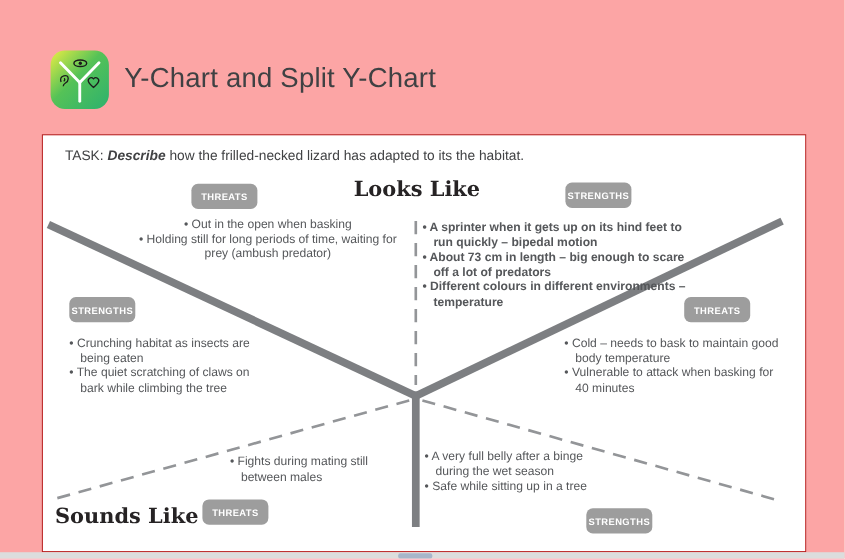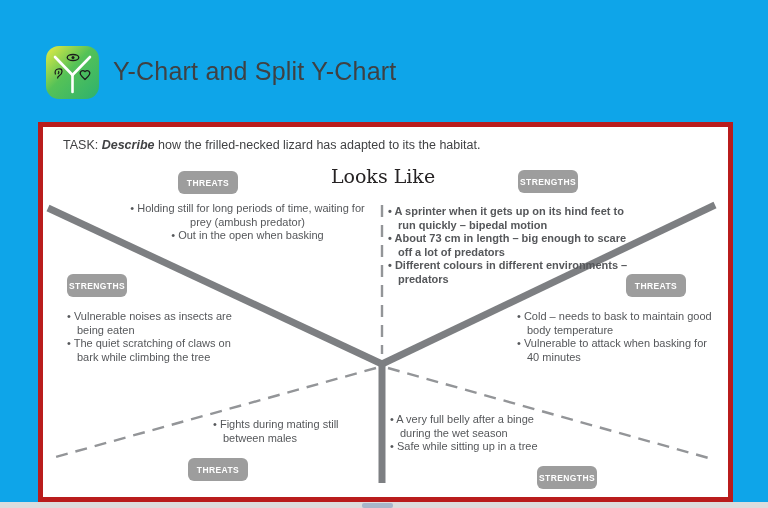--- a/index.html
+++ b/index.html
@@ -1,37 +1,37 @@
 <!DOCTYPE html>
 <html><head>
 <meta charset="utf-8">
 <style>
   html,body{margin:0;padding:0;background:#ffffff;}
-  .stage{position:relative;width:768px;height:508px;background:#0ea5e9;overflow:hidden;
+  .stage{position:relative;width:768px;height:508px;background:#fca5a5;overflow:hidden;
          font-family:"Liberation Sans",sans-serif;}
 
   
   .app-icon{position:absolute;left:45px;top:45px;width:55px;height:55px;}
   .page-title{position:absolute;left:113px;top:57px;font-size:25px;color:#3f4143;
               letter-spacing:.2px;}
 
   
   .card{position:absolute;left:38px;top:122px;width:695px;height:380px;background:#ffffff;
-        border:5px solid #b91c1c;box-sizing:border-box;}
+        border:1px solid #b91c1c;box-sizing:border-box;}
   .task{position:absolute;left:20px;top:11px;font-size:12.5px;color:#414244;}
 
   .ylines{position:absolute;left:0;top:0;width:693px;height:378px;}
 
   
   .badge{position:absolute;width:60px;height:23px;background:#9d9d9d;border-radius:6px;
          color:#ffffff;font-size:8.5px;font-weight:bold;letter-spacing:.4px;
          display:flex;align-items:center;justify-content:center;}
 
   
-  .slab{position:absolute;font-family:"DejaVu Serif",serif;font-weight:400;
+  .slab{position:absolute;font-family:"DejaVu Serif",serif;font-weight:700;
         font-size:19px;color:#262324;white-space:nowrap;}
 
   
   .blist{position:absolute;color:#55575a;font-size:11px;line-height:13.5px;}
   .blist .item{padding-left:10px;text-indent:-10px;}
   .blist .item::before{content:"• ";}
   .blist.center{text-align:center;}
   .blist.center .item{padding-left:0;text-indent:0;}
 
   
@@ -94,34 +94,35 @@
     </svg>
 
     <div class="badge" style="left:135px;top:44px;">THREATS</div>
     <div class="badge" style="left:475px;top:43px;">STRENGTHS</div>
     <div class="badge" style="left:24px;top:147px;">STRENGTHS</div>
     <div class="badge" style="left:583px;top:147px;">THREATS</div>
     <div class="badge" style="left:145px;top:331px;">THREATS</div>
     <div class="badge" style="left:494px;top:339px;">STRENGTHS</div>
 
     <div class="slab" style="left:262px;top:38px;width:156px;text-align:center;">Looks Like</div>
+    <div class="slab" style="left:11px;top:335px;">Sounds Like</div>
 
     <div class="blist center" style="left:87px;top:75px;width:235px;">
+      <div class="item">Out in the open when basking</div>
       <div class="item">Holding still for long periods of time, waiting for prey (ambush predator)</div>
-      <div class="item">Out in the open when basking</div>
     </div>
 
     <div class="blist" style="left:345px;top:78px;width:240px;font-weight:bold;">
       <div class="item">A sprinter when it gets up on its hind feet to run quickly – bipedal motion</div>
       <div class="item">About 73 cm in length – big enough to scare off a lot of predators</div>
-      <div class="item">Different colours in different environments – predators</div>
+      <div class="item">Different colours in different environments – temperature</div>
     </div>
 
     <div class="blist" style="left:24px;top:183px;width:185px;">
-      <div class="item">Vulnerable noises as insects are being eaten</div>
+      <div class="item">Crunching habitat as insects are being eaten</div>
       <div class="item">The quiet scratching of claws on bark while climbing the tree</div>
     </div>
 
     <div class="blist" style="left:474px;top:183px;width:195px;">
       <div class="item">Cold – needs to bask to maintain good body temperature</div>
       <div class="item">Vulnerable to attack when basking for 40 minutes</div>
     </div>
 
     <div class="blist" style="left:170px;top:291px;width:135px;">
       <div class="item">Fights during mating still between males</div>

